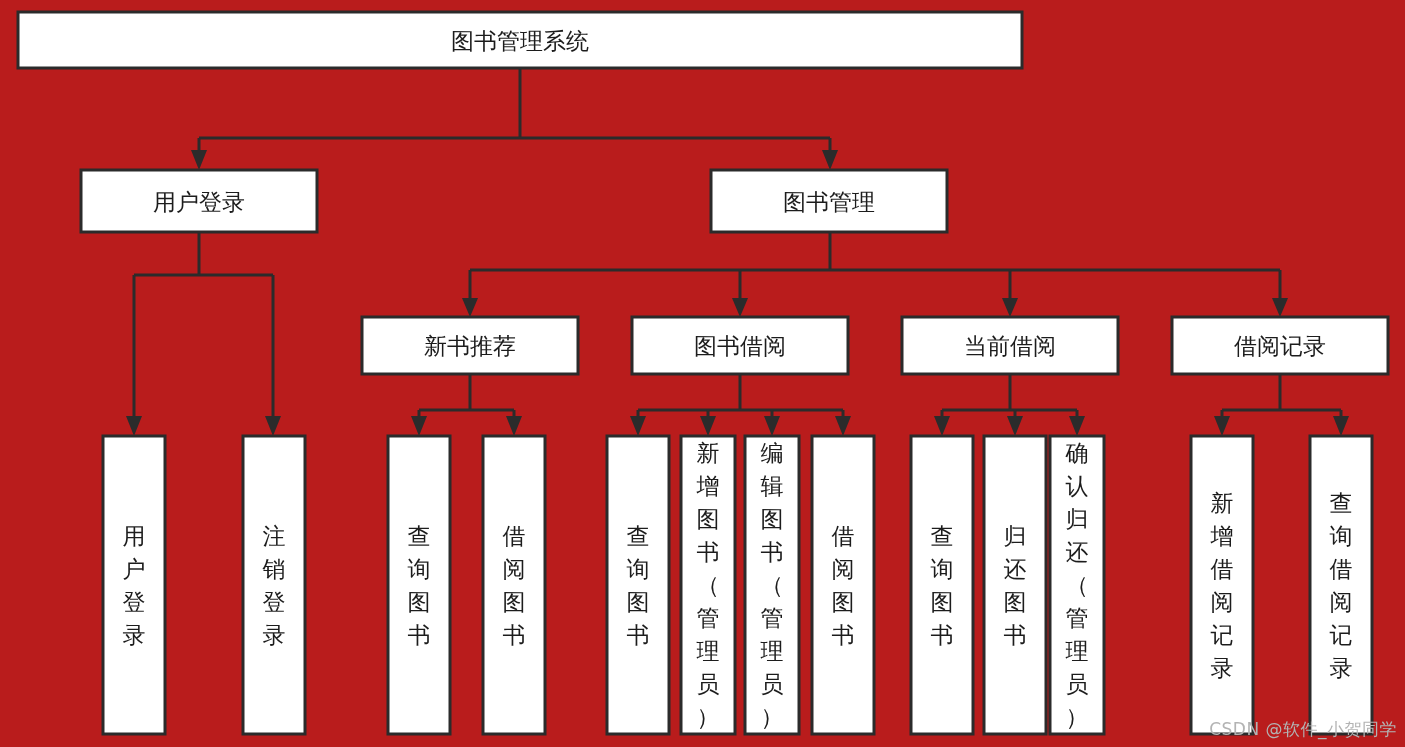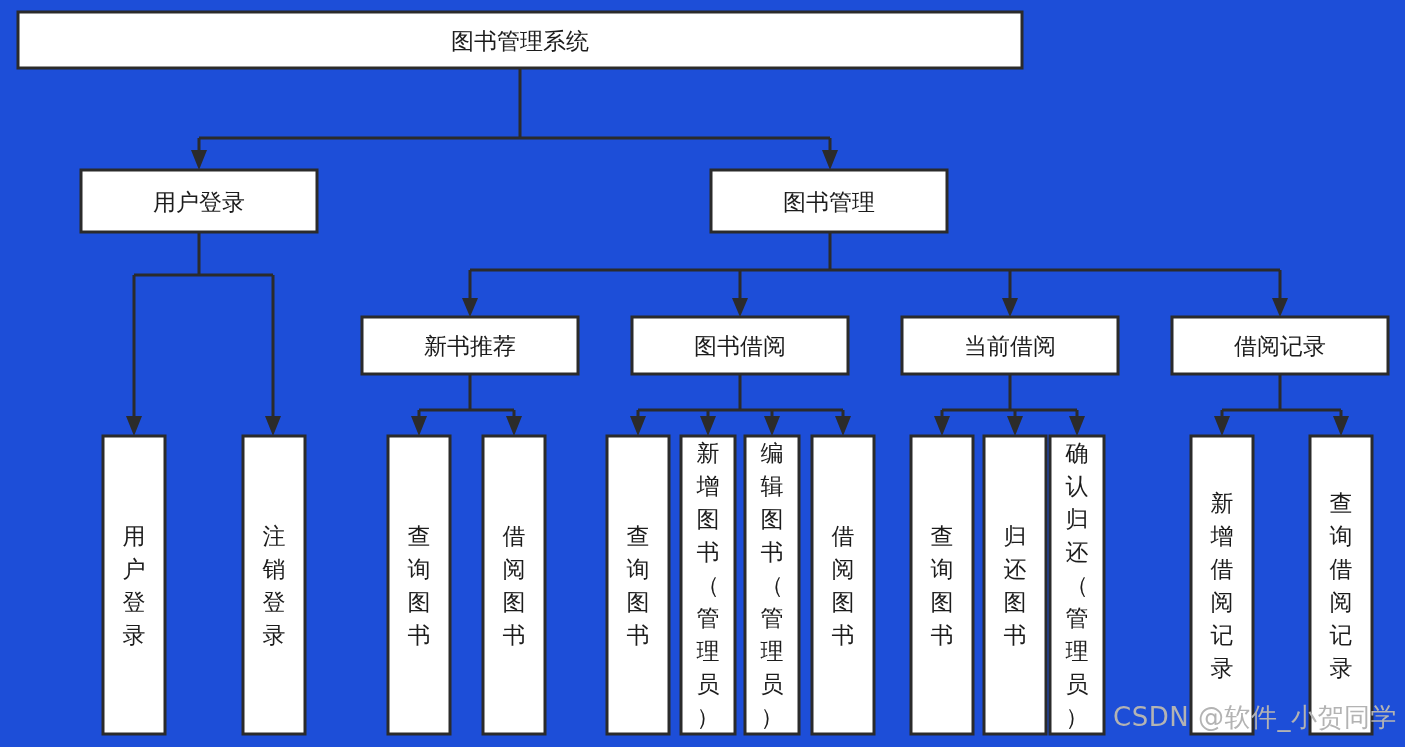--- a/index.html
+++ b/index.html
@@ -10,21 +10,21 @@
   body {
     width: 1405px;
     height: 747px;
     font-family: "DejaVu Sans", "Liberation Sans", sans-serif;
     overflow: hidden;
   }
   #diagram-root {
     position: relative;
     width: 1405px;
     height: 747px;
-    background: #1d4ed8;
+    background: #b91c1c;
   }
   svg.flow {
     position: absolute;
     top: 0;
     left: 0;
     width: 1405px;
     height: 747px;
   }
   .node-box {
     fill: #ffffff;
@@ -53,23 +53,23 @@
     font-family: "DejaVu Sans", "Liberation Sans", sans-serif;
     font-size: 23px;
     fill: #1c1c1c;
     text-anchor: middle;
     dominant-baseline: central;
     white-space: pre;
   }
   .watermark {
     position: absolute;
     right: 8px;
-    bottom: 12px;
-    font-family: "DejaVu Sans", "Liberation Sans", sans-serif;
-    font-size: 26px;
+    bottom: 6px;
+    font-family: "DejaVu Sans", "Liberation Sans", sans-serif;
+    font-size: 17px;
     color: #b3b3b3;
     letter-spacing: 0.5px;
     white-space: nowrap;
     pointer-events: none;
   }
 </style>
 </head>
 <body>
 
 <div id="diagram-root">

